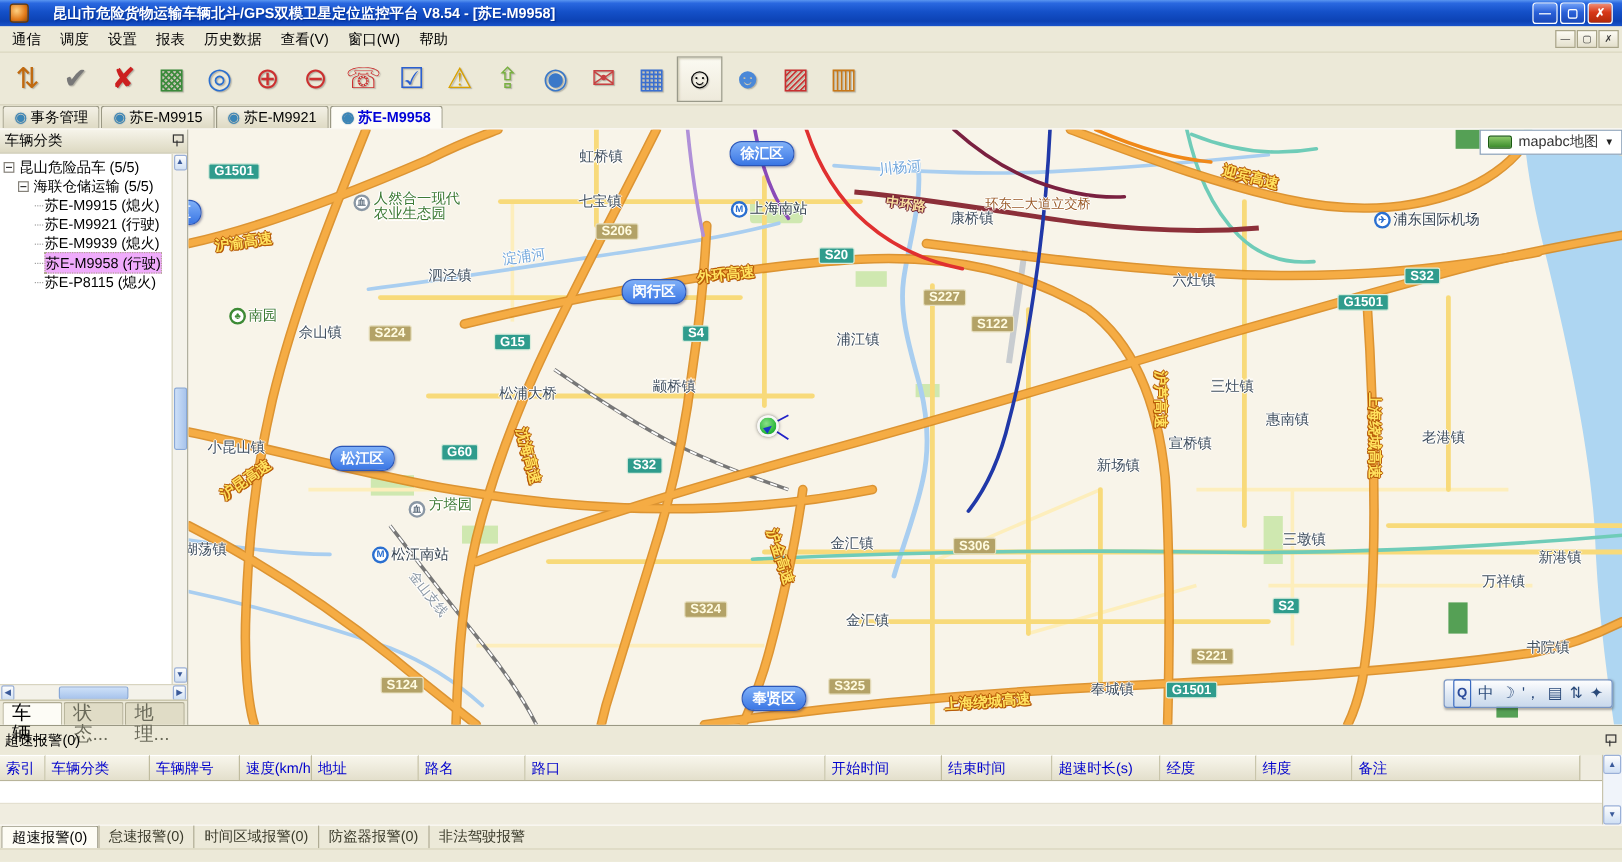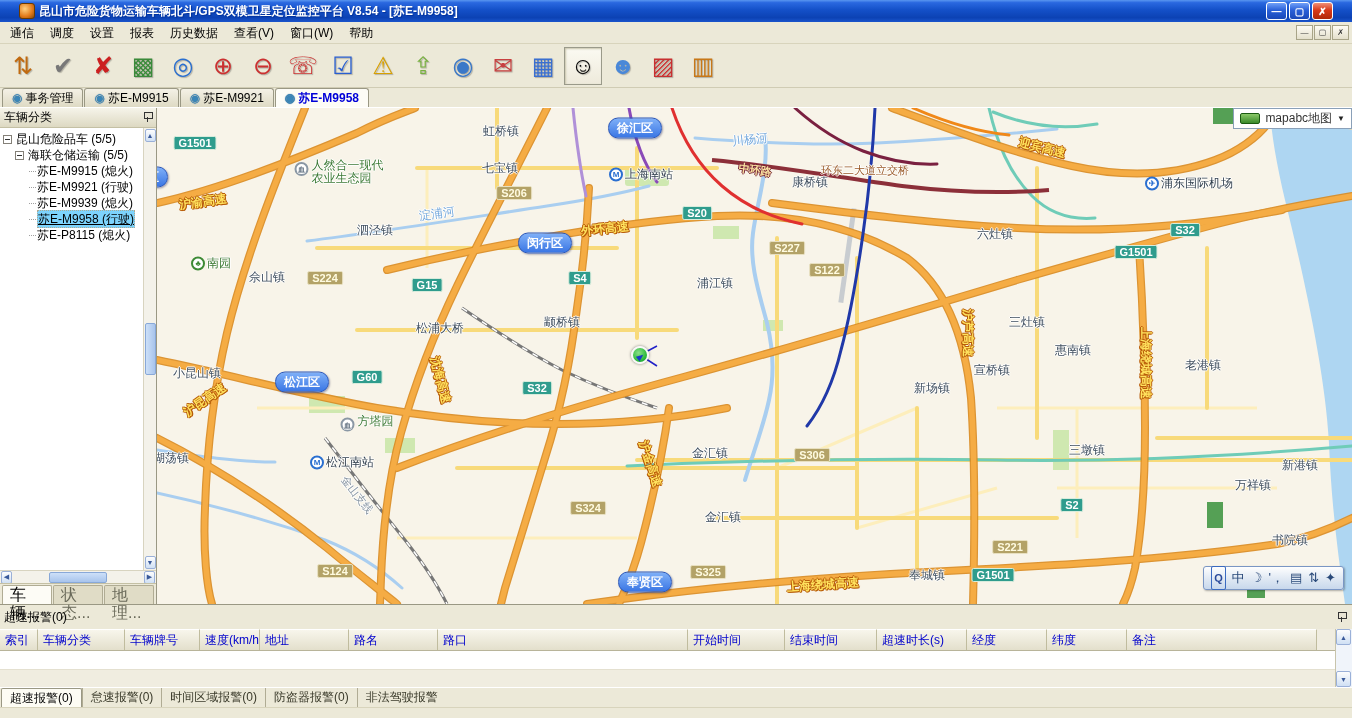--- a/index.html
+++ b/index.html
@@ -1,22 +1,22 @@
 <!DOCTYPE html>
 <html><head>
 <meta charset="utf-8">
 <style>
   * { margin:0; padding:0; box-sizing:border-box; }
   html,body { width:1352px; height:718px; overflow:hidden; }
   body { font-family:"Liberation Sans", sans-serif; font-size:12px; background:#ece9d8; color:#000; }
 
   
-  .titlebar { height:22px; display:flex; align-items:center; padding:0 19px;
+  .titlebar { height:22px; display:flex; align-items:center; padding:0 8px;
     background:linear-gradient(180deg,#5a96f0 0%,#2a68e0 12%,#1450c8 45%,#0c42b4 80%,#1a54cc 100%);
-    color:#fff; font-weight:bold; }
+    color:#fff; font-weight:bold;gap:16px; }
   .appicon { width:16px; height:16px; margin-right:4px; border-radius:3px;
     background:radial-gradient(circle at 35% 35%,#ffd080,#e07818 60%,#8a4a08); border:1px solid #6a3a00; }
   .titletext { flex:1; font-size:12px; text-shadow:1px 1px 1px #00309a; white-space:nowrap; overflow:hidden; }
   .winbtns { display:flex; gap:2px; }
   .wbtn { width:21px; height:18px; display:flex; align-items:center; justify-content:center;
     color:#fff; font-size:10px; border-radius:3px; border:1px solid #fff;
     background:linear-gradient(180deg,#70a0f8,#2a60d8 45%,#1a48b8); cursor:pointer; }
   .wbtn.close { background:linear-gradient(180deg,#f09078,#d83818 45%,#b02808); }
 
   .menubar { height:22px; display:flex; align-items:center; background:#ece9d8; border-bottom:1px solid #d8d4bc; padding-left:2px; }
@@ -50,21 +50,21 @@
   .pin::before { content:""; position:absolute; top:0; left:1px; width:7px; height:5px; background:#e8e4d4; border:1px solid #333; }
   .pin::after { content:""; position:absolute; top:5px; left:4px; width:1px; height:5px; background:#333; }
   .treewrap { flex:1; position:relative; overflow:hidden; display:flex; }
   .tree { flex:1; padding:3px 0 0 3px; font-size:12px; line-height:16px; white-space:nowrap; }
   .trow { display:flex; align-items:center; height:16px; cursor:pointer; }
   .expander { width:9px; height:9px; border:1px solid #848078; background:#fff; margin-right:4px; position:relative; flex:none; }
   .expander::after { content:""; position:absolute; left:1px; top:3px; width:5px; height:1px; background:#333; }
   .indent1 { margin-left:12px; }
   .leaf { margin-left:26px; position:relative; padding-left:8px; }
   .leaf::before { content:""; position:absolute; left:0; top:8px; width:7px; border-top:1px dotted #a0a0a0; }
-  .leaf.active .leaflabel { background:#7dd3fc; border:1px dotted #b0a890;text-decoration:underline; }
+  .leaf.active .leaflabel { background:#f0abfc; border:1px dotted #b0a890; }
   .vscroll { width:13px; background:#f4f2ea; border-left:1px solid #d8d4c0; display:flex; flex-direction:column; align-items:center; justify-content:space-between; padding:1px 0; }
   .sbtn { width:11px; height:13px; font-size:7px; color:#3a5a9a; background:linear-gradient(180deg,#fdfdfd,#d0e0f4); border:1px solid #9ab0d8; border-radius:2px; display:flex; align-items:center; justify-content:center; cursor:pointer; }
   .vthumb { width:11px; height:52px; background:linear-gradient(90deg,#cde0f8,#a8c4ec); border:1px solid #88a8d8; border-radius:2px; margin:1px 0; flex:none; cursor:grab; }
   .hscroll { height:13px; background:#f4f2ea; border-top:1px solid #d8d4c0; display:flex; align-items:center; justify-content:space-between; padding:0 1px; }
   .hthumb { height:11px; width:58px; background:linear-gradient(180deg,#cde0f8,#a8c4ec); border:1px solid #88a8d8; border-radius:2px; cursor:grab; }
   .sidetabs { height:21px; display:flex; align-items:flex-end; background:#ece9d8; border-top:1px solid #c4c0a4; padding:1px 2px 0 2px; gap:1px; }
   .sidetab { height:19px; padding:0 7px; line-height:18px; font-size:16px; color:#6a6a5a;
     border:1px solid #b0ac94; border-bottom:none; border-radius:2px 2px 0 0; background:#e0dcc6; cursor:pointer; }
   .sidetab.active { background:#fdfcf6; color:#000; }
 
@@ -635,21 +635,21 @@
           <div class="maplabel t-town" style="left: 40px; top: 265px;">
 
             <span class="mtext">小昆山镇</span>
 
           </div>
           <div class="maplabel t-district" style="left: 145px; top: 274px;">
 
             <span class="mtext">松江区</span>
 
           </div>
-          <div class="maplabel t-bt" style="left: 210px; top: 269px;">
+          <div class="maplabel t-bt" style="left: 226px; top: 269px;">
 
             <span class="mtext">G60</span>
 
           </div>
           <div class="maplabel t-road" style="left: 283px; top: 272px; transform: translate(-50%, -50%) rotate(75deg);">
 
             <span class="mtext">沈海高速</span>
 
           </div>
           <div class="maplabel t-bt" style="left: 380px; top: 280px;">

